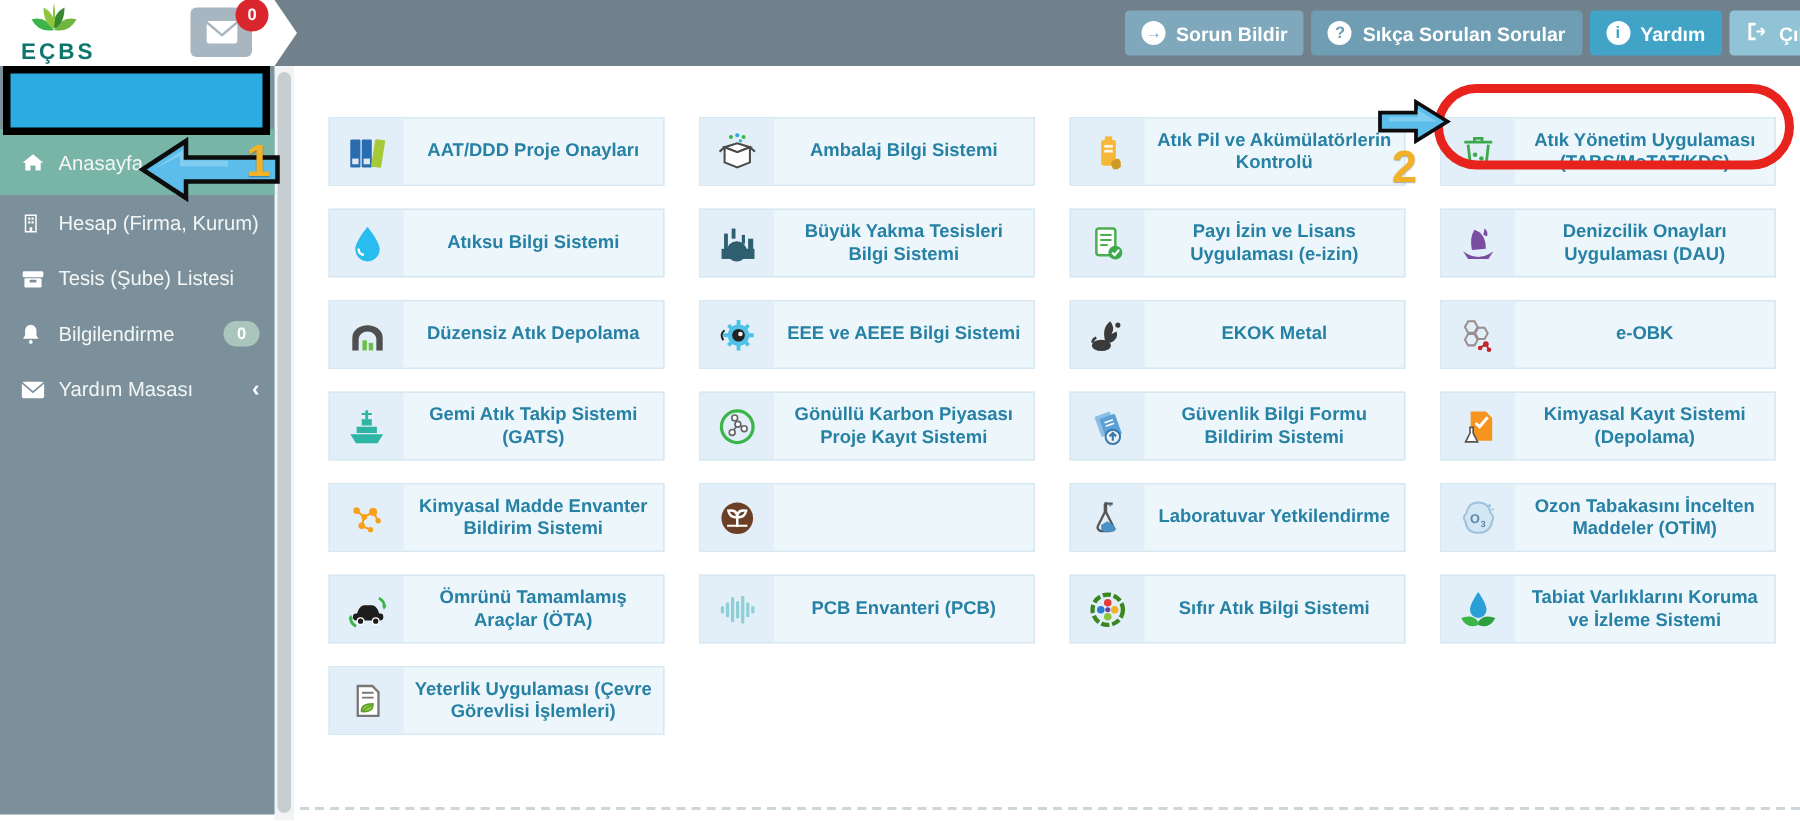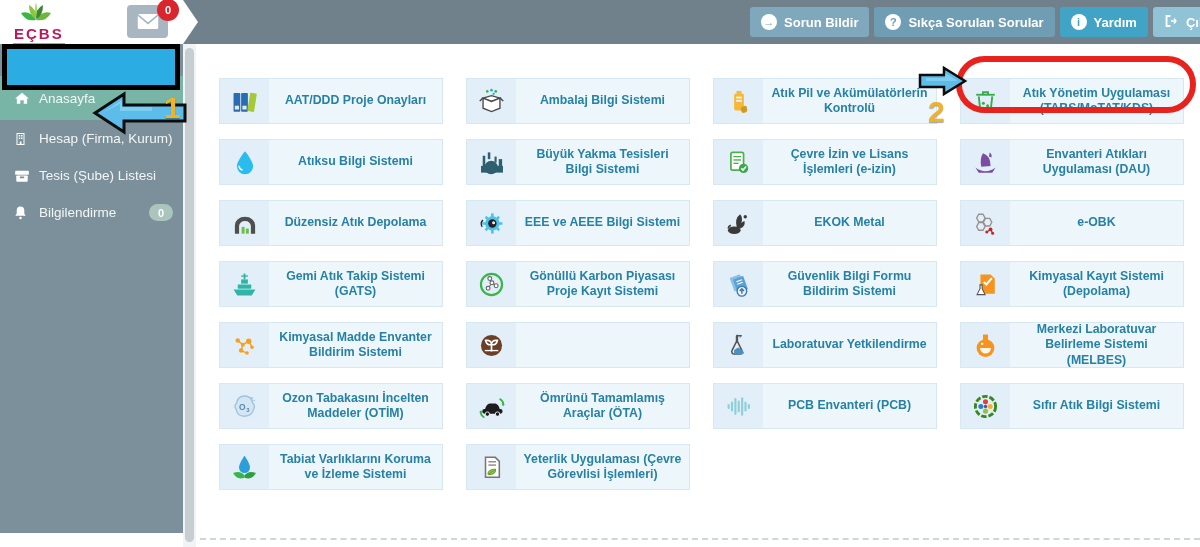--- a/index.html
+++ b/index.html
@@ -3,31 +3,31 @@
 <meta charset="utf-8">
 <style>
   * { margin:0; padding:0; box-sizing:border-box; }
   html,body { width:1200px; height:547px; }
   body { font-family:"Liberation Sans", sans-serif; background:#fff; }
   #app { position:relative; width:1200px; height:547px; overflow:hidden; background:#fff; }
 
   
   .logo-area { position:absolute; left:0; top:0; width:170px; height:44px; background:#fff; z-index:5; }
   .logo { position:absolute; left:13px; top:1px; width:60px; }
-  .logo-text { font-size:15px; font-weight:bold; color:#be185d; letter-spacing:2px; border-bottom:3px solid #8cc63f; display:inline-block; padding:0 1px 0 1px; line-height:1.1; }
+  .logo-text { font-size:15px; font-weight:bold; color:#0f766e; letter-spacing:2px; border-bottom:3px solid #8cc63f; display:inline-block; padding:0 1px 0 1px; line-height:1.1; }
   .header-band { position:absolute; left:170px; top:0; width:1030px; height:44px; background:#71818c; z-index:4; }
   .band-wedge { position:absolute; left:0; top:0; }
   .inbox-btn { position:absolute; left:127px; top:5px; width:41px; height:33px; background:#a7b6c0; border-radius:4px; z-index:6; display:flex; align-items:center; justify-content:center; }
   .inbox-badge { position:absolute; left:157px; top:-1px; width:22px; height:22px; border-radius:50%; background:#d8262c; color:#fff; font-size:11px; font-weight:bold; display:flex; align-items:center; justify-content:center; z-index:7; }
   .header-buttons { position:absolute; right:-28px; top:7px; display:flex; gap:5px; z-index:6; }
   .hbtn { height:30px; display:flex; align-items:center; gap:7px; padding:0 11px; border-radius:3px; color:#fff; font-size:13px; font-weight:bold; white-space:nowrap; cursor:pointer; }
   .hbtn .circ { width:16px; height:16px; border-radius:50%; background:#fff; display:flex; align-items:center; justify-content:center; font-size:11px; font-weight:bold; }
 
   
-  .sidebar { position:absolute; left:0; top:30px; width:183px; height:503px; background:#7b909b; z-index:3; }
+  .sidebar { position:absolute; left:0; top:40px; width:183px; height:503px; background:#7b909b; z-index:3; }
   .redact-box { position:absolute; left:2px; top:0px; width:178px; height:46px; background:#2bace3; border:5px solid #000; z-index:8; }
   .nav { position:absolute; left:0; top:46px; width:183px; }
   .nav-item { display:flex; align-items:center; gap:8px; padding:0 10px 0 14px; height:37px; color:#f3f6f5; font-size:13.5px; cursor:pointer; }
   .nav-item.active { height:44px; background:#79b5a7; }
   .nav-item .nicon { width:17px; height:17px; flex:0 0 17px; display:flex; align-items:center; }
   .nav-badge { margin-left:auto; background:#aac6bc; color:#fff; font-size:11px; font-weight:bold; border-radius:9px; min-width:24px; height:17px; display:flex; align-items:center; justify-content:center; }
   .nav-chevron { margin-left:auto; font-weight:bold; font-size:15px; color:#fff; }
   .scroll-track { position:absolute; left:183px; top:44px; width:13px; height:503px; background:#f1f3f4; z-index:2; }
   .scroll-thumb { position:absolute; left:185px; top:48px; width:9px; height:494px; background:#c7ced2; border-radius:5px; z-index:3; }
 
@@ -133,20 +133,30 @@
         <div class="nav-item">
           <span class="nicon">
             <svg width="13" height="15" viewBox="0 0 24 26">
               <path d="M12 2 a7 7 0 0 1 7 7 v6 l2.5 4 H2.5 L5 15 v-6 a7 7 0 0 1 7 -7 Z" fill="#fff"></path>
               <circle cx="12" cy="23" r="2.3" fill="#fff"></circle>
             </svg>
           </span>
           <span>Bilgilendirme</span>
           <span class="nav-badge">0</span>
         </div>
+        <div class="nav-item">
+          <span class="nicon">
+            <svg width="16" height="12" viewBox="0 0 28 21">
+              <rect x="1" y="1" width="26" height="19" rx="2" fill="#fff"></rect>
+              <path d="M1 2 l13 11 13 -11" stroke="#7b909b" stroke-width="2" fill="none"></path>
+            </svg>
+          </span>
+          <span>Yardım Masası</span>
+          <span class="nav-chevron">‹</span>
+        </div>
       </div>
   </div>
   <div class="redact-box anno" style="left:2px; top:44px;"></div>
   <div class="scroll-track"></div>
   <div class="scroll-thumb"></div>
 
   <div class="tiles" id="tilesGrid">
       <div class="tile">
         <div class="tile-icon">
           <svg width="27" height="27" viewBox="0 0 32 32">
@@ -226,31 +236,31 @@
         <div class="tile-icon">
           <svg width="27" height="27" viewBox="0 0 32 32">
             <rect x="7" y="4" width="15" height="21" rx="2" fill="#fff" stroke="#4caf50" stroke-width="2"></rect>
             <line x1="10" y1="9" x2="19" y2="9" stroke="#4caf50" stroke-width="1.6"></line>
             <line x1="10" y1="13" x2="19" y2="13" stroke="#4caf50" stroke-width="1.6"></line>
             <line x1="10" y1="17" x2="16" y2="17" stroke="#4caf50" stroke-width="1.6"></line>
             <circle cx="22" cy="23" r="5.5" fill="#3aaa4a"></circle>
             <path d="M19.4 23 l2 2 l3.6 -4.2" stroke="#fff" stroke-width="1.8" fill="none"></path>
           </svg>
         </div>
-        <div class="tile-label">Çevre İzin ve Lisans İşlemleri (e-izin)</div>
+        <div class="tile-label">Payı İzin ve Lisans Uygulaması (e-izin)</div>
       </div>
       <div class="tile">
         <div class="tile-icon">
           <svg width="27" height="27" viewBox="0 0 32 32">
             <path d="M4 22 q12 9 24 0 l-4 6 H8 Z" fill="#7a4da0"></path>
             <path d="M13 5 q9 3 9 15 l-11 1 q-2 -10 2 -16" fill="#7a4da0"></path>
             <path d="M21 4 q3 2 2 6 l-3 -1" fill="#7a4da0"></path>
           </svg>
         </div>
-        <div class="tile-label">Envanteri Atıkları Uygulaması (DAU)</div>
+        <div class="tile-label">Denizcilik Onayları Uygulaması (DAU)</div>
       </div>
       <div class="tile">
         <div class="tile-icon">
           <svg width="28" height="27" viewBox="0 0 32 32">
             <path d="M4 28 v-10 a12 10 0 0 1 24 0 v10 h-5 v-9 a7 6 0 0 0 -14 0 v9 Z" fill="#4f4f4f"></path>
             <rect x="12" y="20" width="3.5" height="8" fill="#6abf4b"></rect>
             <rect x="17" y="22" width="3.5" height="6" fill="#6abf4b"></rect>
           </svg>
         </div>
         <div class="tile-label">Düzensiz Atık Depolama</div>
@@ -393,31 +403,20 @@
       <div class="tile">
         <div class="tile-icon">
           <svg width="26" height="27" viewBox="0 0 32 32">
             <circle cx="14" cy="3.5" r="1.1" fill="#4a90c4"></circle>
             <circle cx="17.5" cy="5.5" r=".9" fill="#4a90c4"></circle>
             <path d="M12.5 4 h7 m-5.5 0 v7 l5.5 11 a3 3 0 0 1 -2.5 4.5 h-7 a3 3 0 0 1 -2.5 -4.5 l5.5 -11 v-7" fill="none" stroke="#555" stroke-width="1.9"></path>
             <path d="M10 21.5 l5 -3 5.5 3.5 1.5 2.5 a2.5 2.5 0 0 1 -2.5 2.5 h-7 a2.5 2.5 0 0 1 -2.5 -2.5 Z" fill="#4a90c4"></path>
           </svg>
         </div>
         <div class="tile-label">Laboratuvar Yetkilendirme</div>
-      </div>
-      <div class="tile">
-        <div class="tile-icon">
-          <svg width="27" height="27" viewBox="0 0 32 32">
-            <rect x="13" y="3" width="6" height="9" fill="#f7941e"></rect>
-            <circle cx="16" cy="19" r="10.5" fill="#f7941e"></circle>
-            <path d="M9.5 19 a6.5 6.5 0 0 0 13 0 Z" fill="#fff" opacity=".9"></path>
-            <circle cx="12" cy="14" r="1.4" fill="#fff"></circle>
-          </svg>
-        </div>
-        <div class="tile-label">Merkezi Laboratuvar Belirleme Sistemi (MELBES)</div>
       </div>
       <div class="tile">
         <div class="tile-icon">
           <svg width="27" height="27" viewBox="0 0 32 32">
             <path d="M16 3.5 q8.5 0 9.8 8.5 q3.2 2.5 1.2 6.5 q-2 9 -11 9 q-9 0 -10 -8.5 q-3 -4 .8 -7.2 q1.2 -8.3 9.2 -8.3" fill="#d3e6f4" stroke="#9fc3de" stroke-width="1.6"></path>
             <text x="9.5" y="20" font-family="sans-serif" font-size="10" font-weight="bold" fill="#5b87a8">O</text>
             <text x="18" y="23" font-family="sans-serif" font-size="7" font-weight="bold" fill="#5b87a8">3</text>
             <circle cx="25" cy="6" r="1.2" fill="#9fc3de"></circle>
             <circle cx="27.5" cy="9" r=".9" fill="#9fc3de"></circle>
           </svg>

